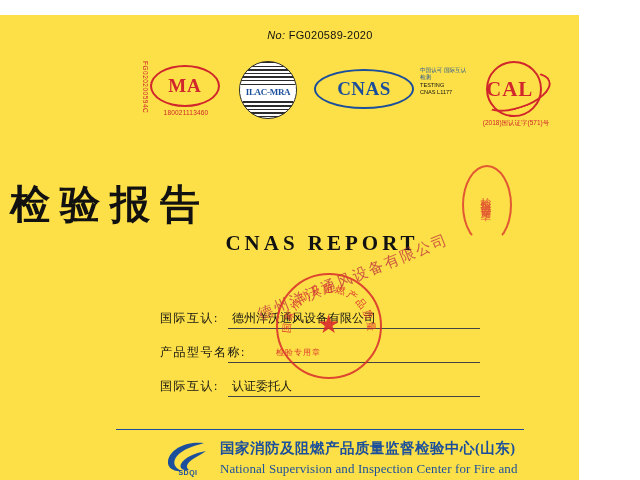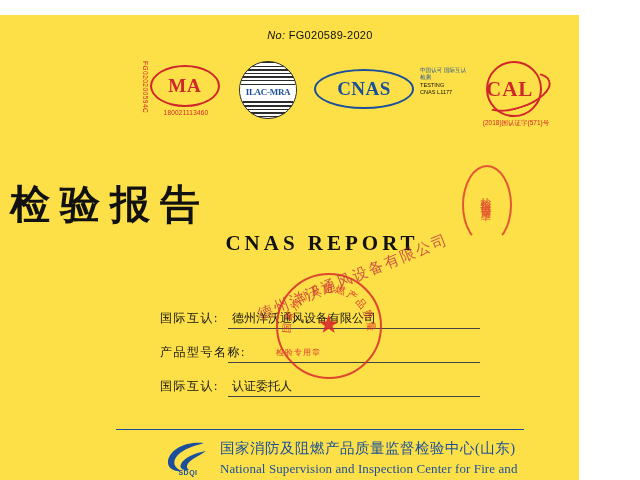--- a/index.html
+++ b/index.html
@@ -388,21 +388,21 @@
     font-size: 7px;
     color: #1b4f9c;
     letter-spacing: 0.5px;
     font-weight: bold;
   }
   .footer-cn {
     position: absolute;
     left: 104px;
     top: 4px;
     font-size: 14.5px;
-    font-weight: normal;
+    font-weight: bold;
     color: #1b4f9c;
     font-family: "Liberation Serif", serif;
     letter-spacing: 0.5px;
   }
   .footer-en {
     position: absolute;
     left: 104px;
     top: 26px;
     font-size: 13px;
     color: #1b4f9c;

